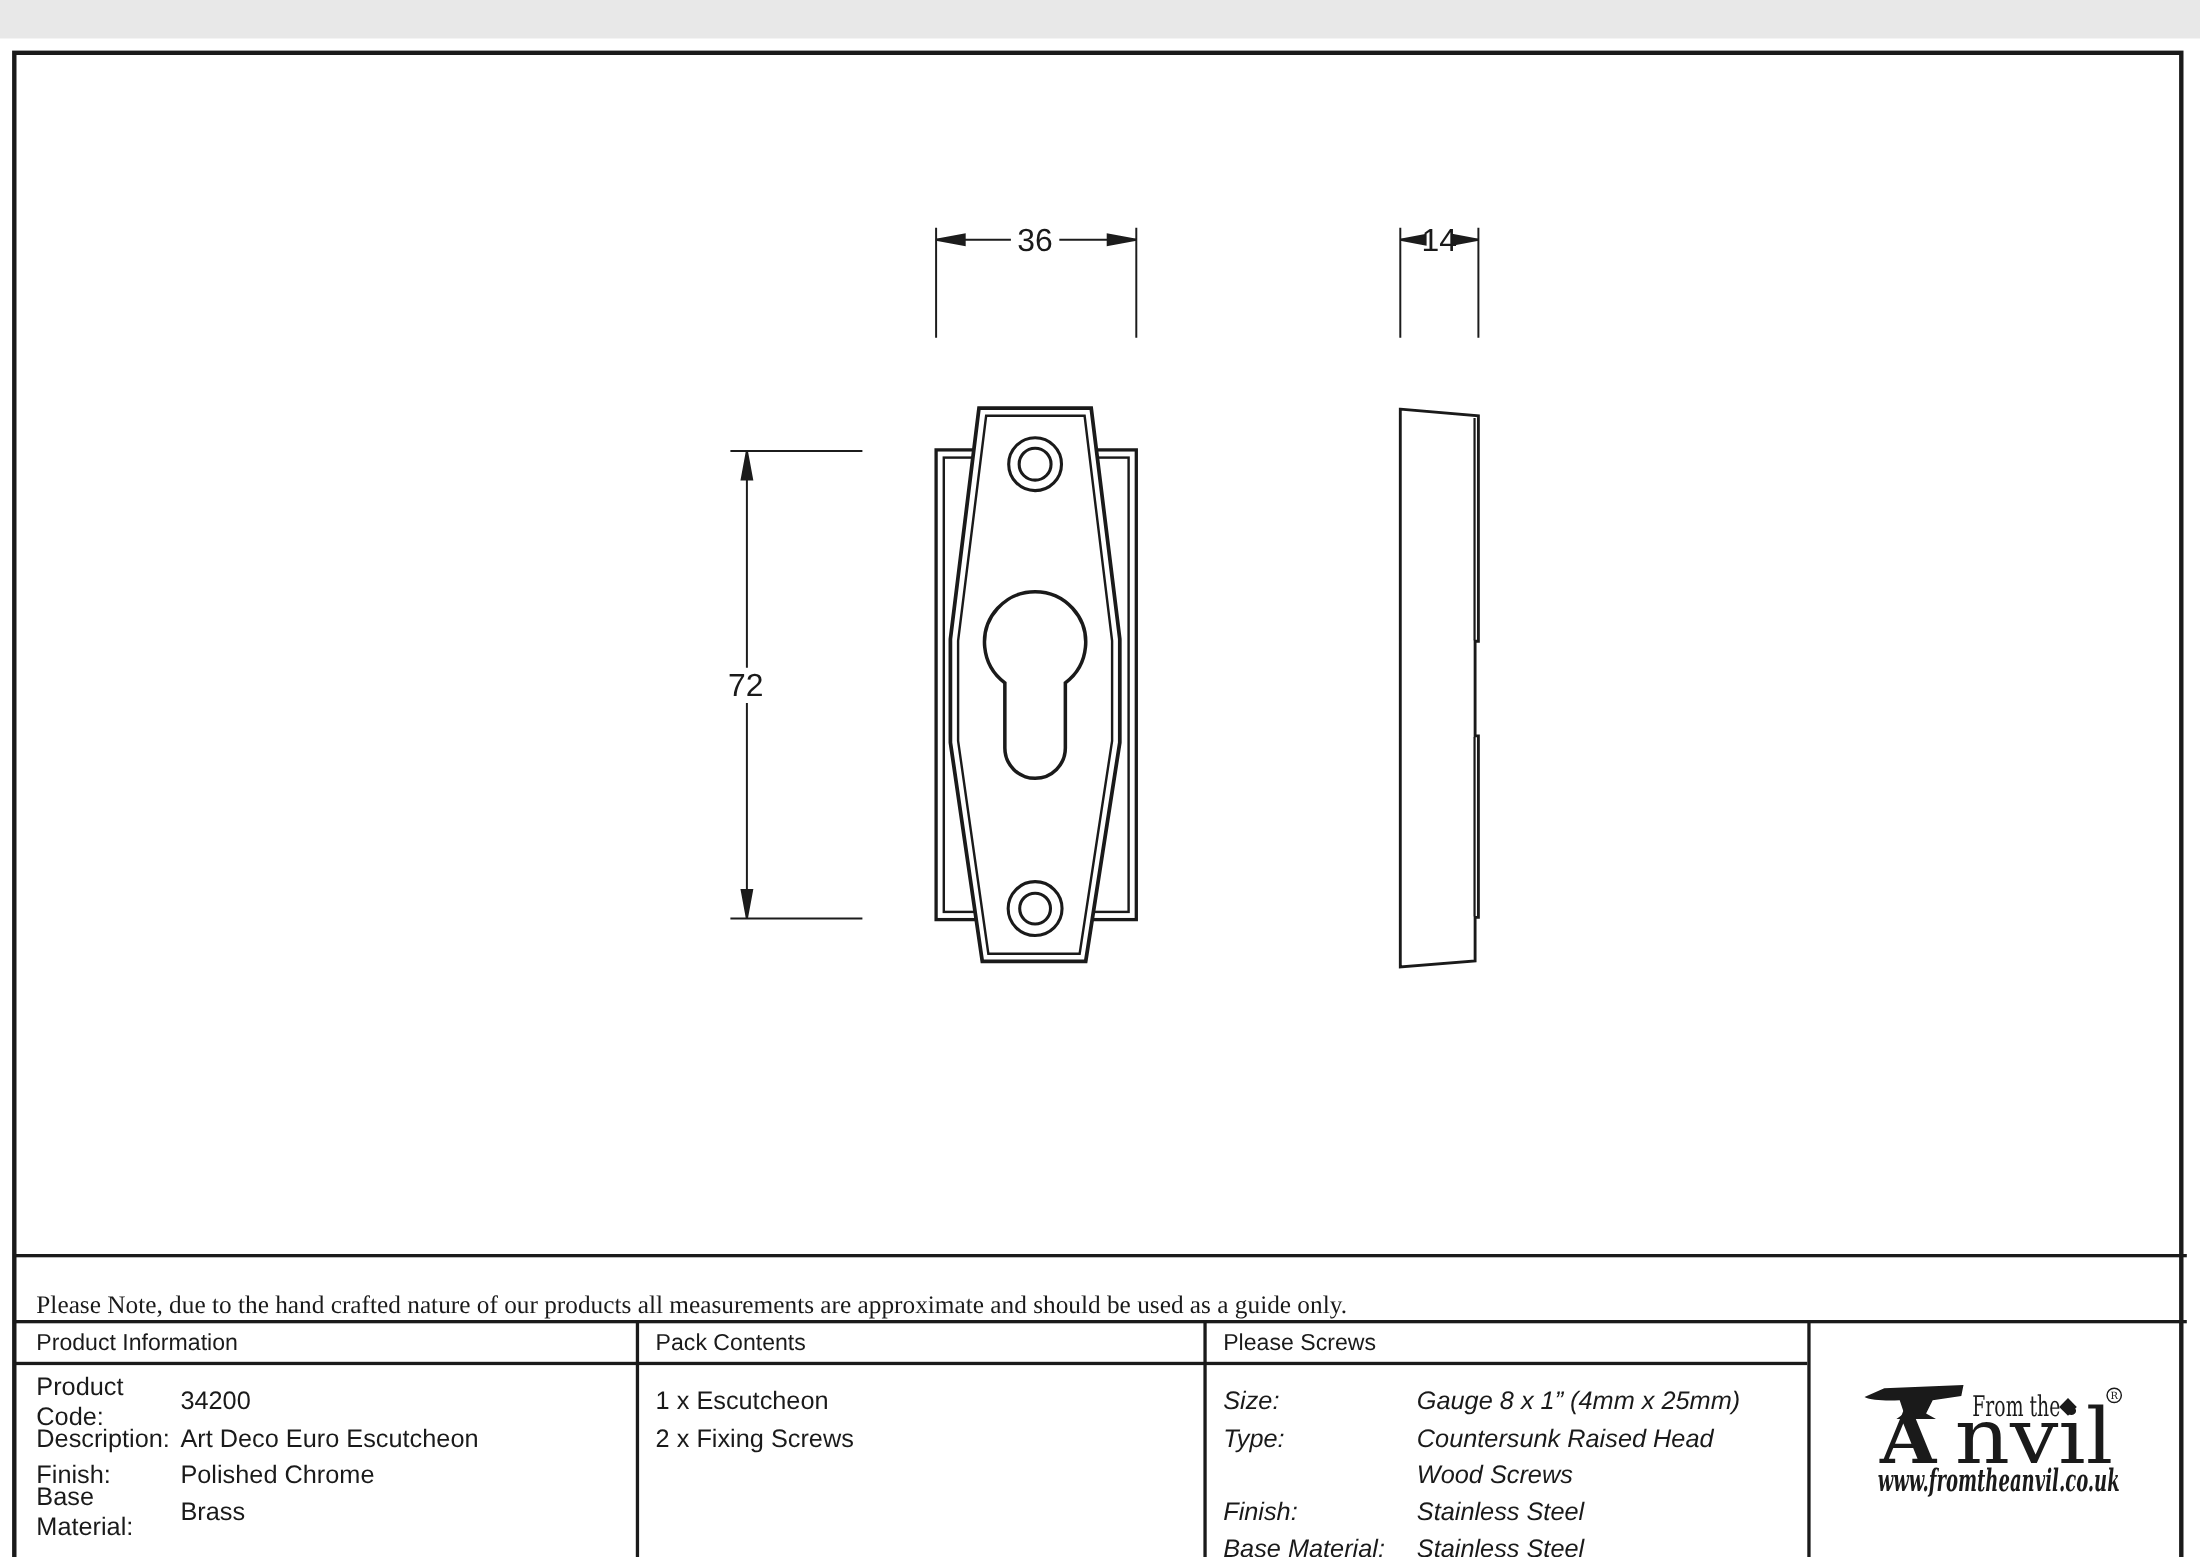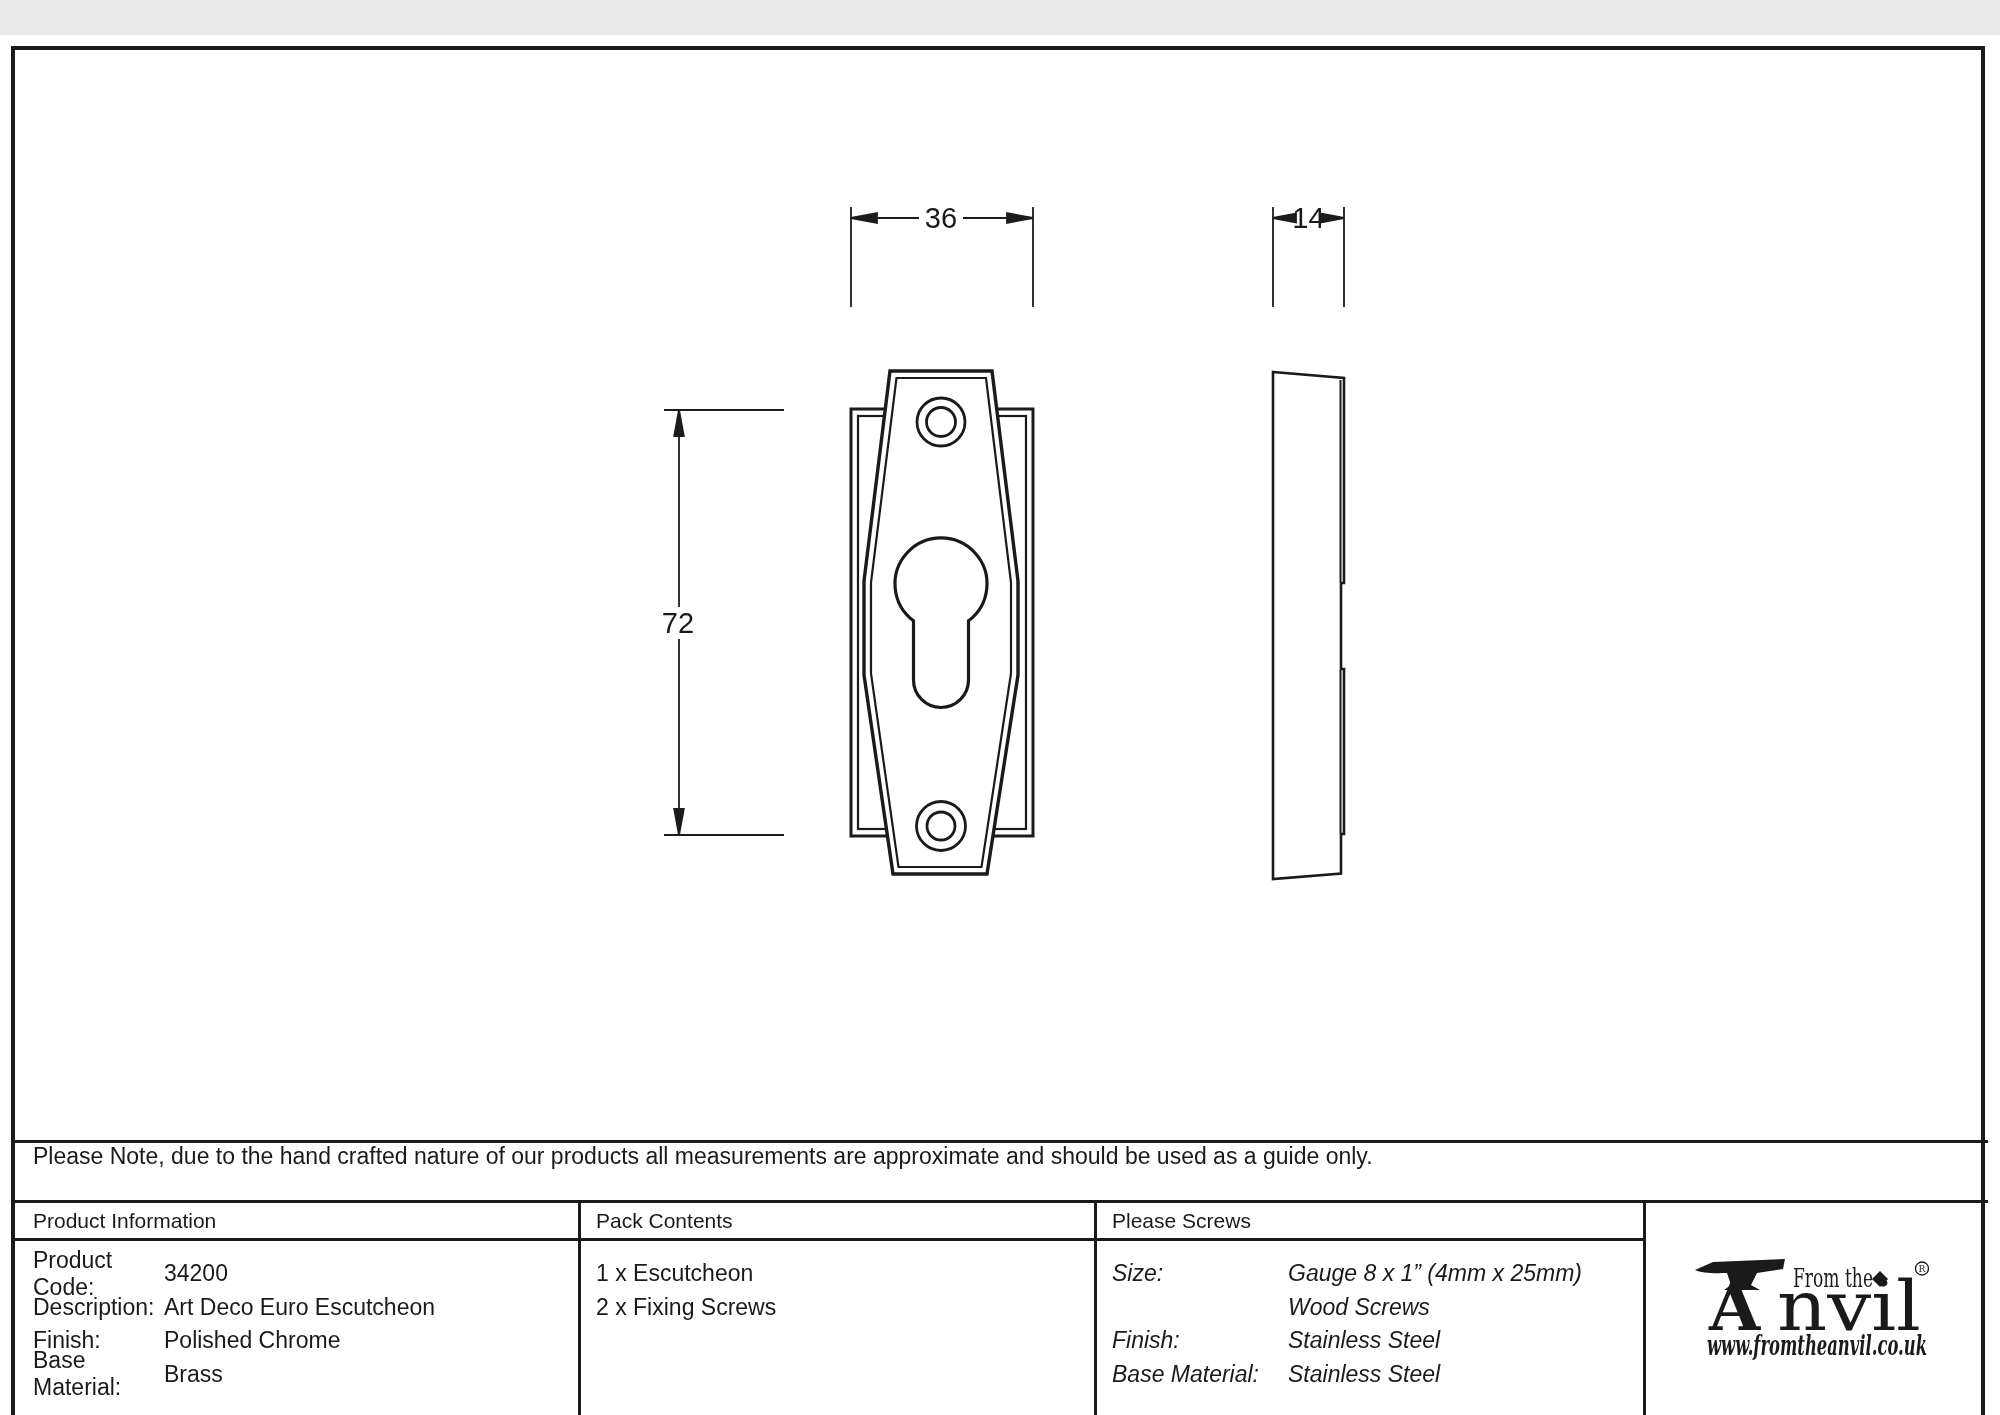--- a/index.html
+++ b/index.html
@@ -4,22 +4,22 @@
 <style>
   html,body{margin:0;padding:0;background:#e8e8e8;}
   .page{position:relative;width:2000px;height:1415px;background:#ffffff;
         font-family:"Liberation Sans",sans-serif;color:#1a1a1a;overflow:hidden;margin-top:35px;}
   .frame{position:absolute;left:11px;top:11px;width:1974px;height:1389px;
          border:4px solid #1a1a1a;box-sizing:border-box;}
   .hline{position:absolute;height:3px;background:#1a1a1a;}
   .vline{position:absolute;width:3px;background:#1a1a1a;}
   .drawing-svg{position:absolute;left:0;top:0;}
   .note-row{position:absolute;left:15px;top:1108px;width:1970px;height:57px;
-            display:flex;align-items:flex-start;padding-left:18px;box-sizing:border-box;
-            font-size:23px;}
+            display:flex;align-items:flex-end;padding-left:18px;box-sizing:border-box;
+            font-size:23px;font-family:Liberation Serif, serif;}
   .hdr{position:absolute;top:1168px;height:35px;display:flex;align-items:center;
        font-size:21px;}
   .hdr.pi{left:33px;}
   .hdr.pc{left:596px;}
   .hdr.fs{left:1112px;}
   .colblock{position:absolute;top:1206px;display:flex;flex-direction:column;padding-top:16px;}
   .colblock.pi{left:33px;width:530px;}
   .colblock.pc{left:596px;width:480px;}
   .colblock.fs{left:1112px;width:515px;font-style:italic;}
   .trow{height:33.5px;display:flex;align-items:center;font-size:23px;}
@@ -137,20 +137,24 @@
       <span>2 x Fixing Screws</span>
     </div>
   </div>
 
   <div class="colblock fs">
     <div class="trow">
       <span class="lbl">Size:</span>
       <span class="val">Gauge 8 x 1” (4mm x 25mm)</span>
     </div>
     <div class="trow">
+      <span class="lbl">Type:</span>
+      <span class="val">Countersunk Raised Head</span>
+    </div>
+    <div class="trow">
       <span class="lbl"></span>
       <span class="val">Wood Screws</span>
     </div>
     <div class="trow">
       <span class="lbl">Finish:</span>
       <span class="val">Stainless Steel</span>
     </div>
     <div class="trow">
       <span class="lbl">Base Material:</span>
       <span class="val">Stainless Steel</span>

